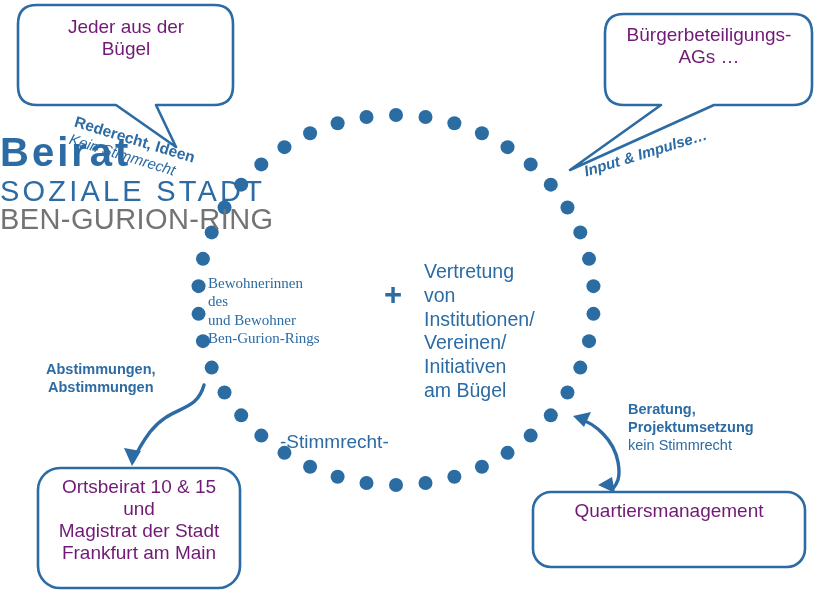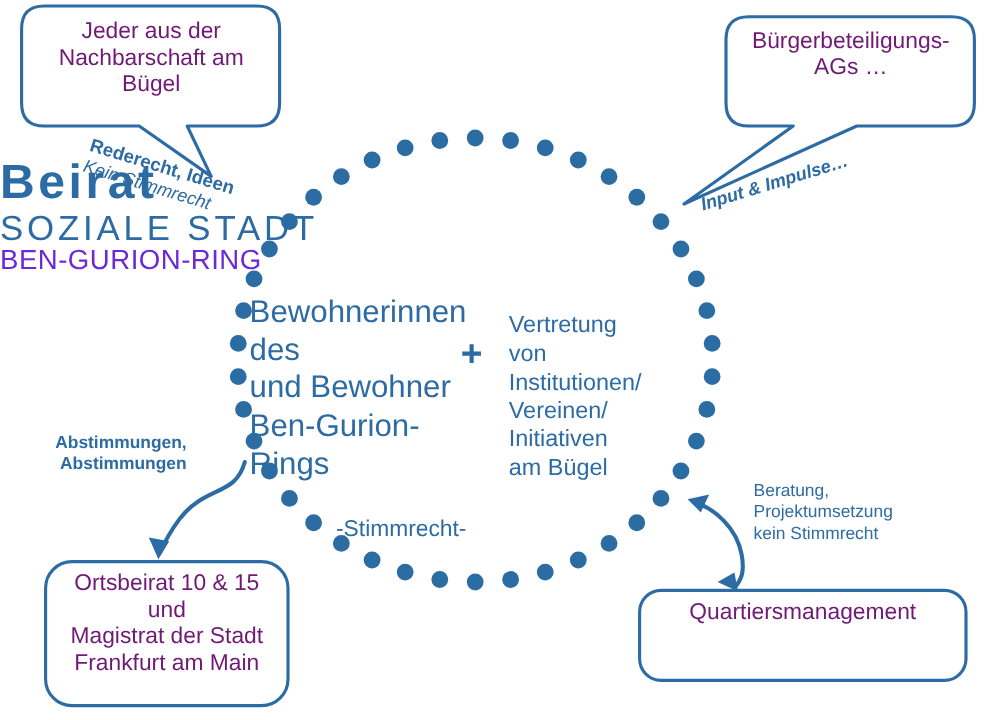--- a/index.html
+++ b/index.html
@@ -20,36 +20,36 @@
   
   #title-beirat{
     font-size:40px;font-weight:bold;letter-spacing:3px;color:#2C6BA3;
     width:820px;left:0;top:128px;
   }
   #title-sub1{
     font-size:29px;letter-spacing:3.2px;color:#2C6BA3;
     width:820px;left:0;top:174px;
   }
   #title-sub2{
-    font-size:23px;letter-spacing:0.4px;color:#6d28d9;
+    font-size:29px;letter-spacing:0.4px;color:#737373;
     width:672px;left:0;top:202px;
   }
 
   
-  #col-left{ left:208px;top:244px;width:188px;font-size:26px;}
+  #col-left{ left:208px;top:274px;width:188px;font-size:15px;font-family:Liberation Serif, serif;}
   #col-right{left:424px;top:260px;width:160px;font-size:19.5px;}
   #plus-sign{left:384px;top:276px;width:40px;font-size:31px;font-weight:bold;color:#2C6BA3;}
   #stimmrecht{left:280px;top:430px;width:240px;font-size:19px;}
 
   
   .ann{position:absolute;color:#2C6BA3;line-height:1.25;}
 
-  #ann-left-bottom{left:46px;top:360px;font-size:14.5px;font-weight:bold;text-align:right;}
+  #ann-left-bottom{left:46px;top:360px;font-size:14.5px;font-weight:bold;text-align:center;}
   #ann-right-bottom{left:628px;top:400px;font-size:14.5px;text-align:left;}
-  #ann-right-bottom .l1,#ann-right-bottom .l2{font-weight:normal;}
+  #ann-right-bottom .l1,#ann-right-bottom .l2{font-weight:bold;}
   #ann-right-bottom .l3{font-weight:normal;font-size:14.5px;}
 
   
   #ann-top-left{
     left:78px;top:112px;text-align:left;
     transform:rotate(17deg);transform-origin:0 0;
   }
   #ann-top-left .l1{font-size:15.5px;font-weight:bold;}
   #ann-top-left .l2{font-size:15px;font-weight:normal;font-style:italic;}
   #ann-top-right{
@@ -165,21 +165,20 @@
     <div>Institutionen/</div>
     <div>Vereinen/</div>
     <div>Initiativen</div>
     <div>am Bügel</div>
   </div>
 
   <div class="txt" id="stimmrecht">-Stimmrecht-</div>
 
   <div class="bub-label bubble-text" id="bub-left-text">
     <div>Jeder aus der</div>
-    <div>Nachbarschaft am</div>
     <div>Bügel</div>
   </div>
 
   <div class="bub-label bubble-text" id="bub-right-text">
     <div>Bürgerbeteiligungs-</div>
     <div>AGs …</div>
   </div>
 
   <div class="bub-label box-text" id="box-left-text">
     <div>Ortsbeirat 10 &amp; 15</div>

